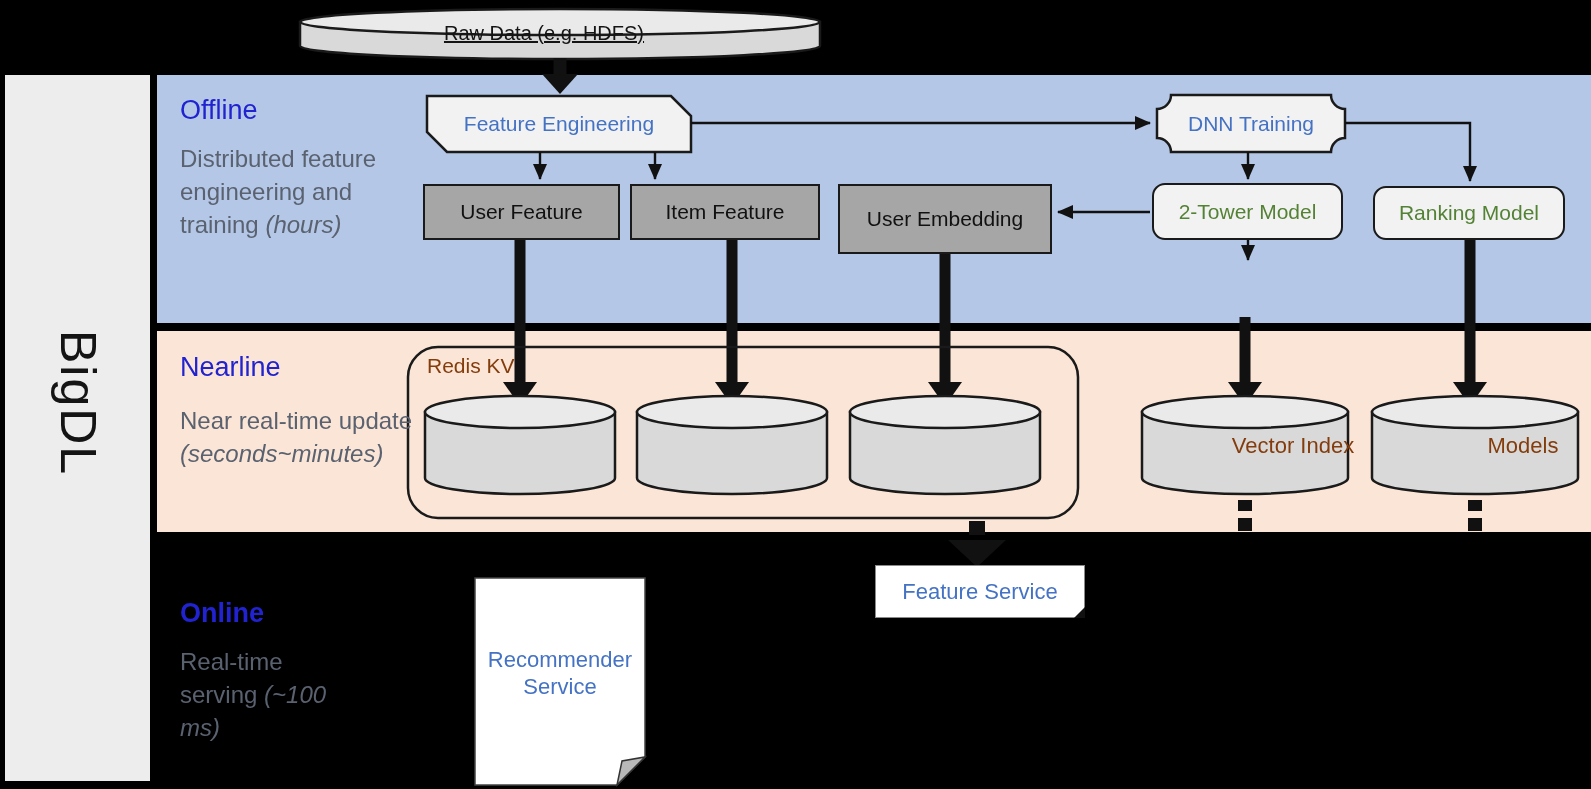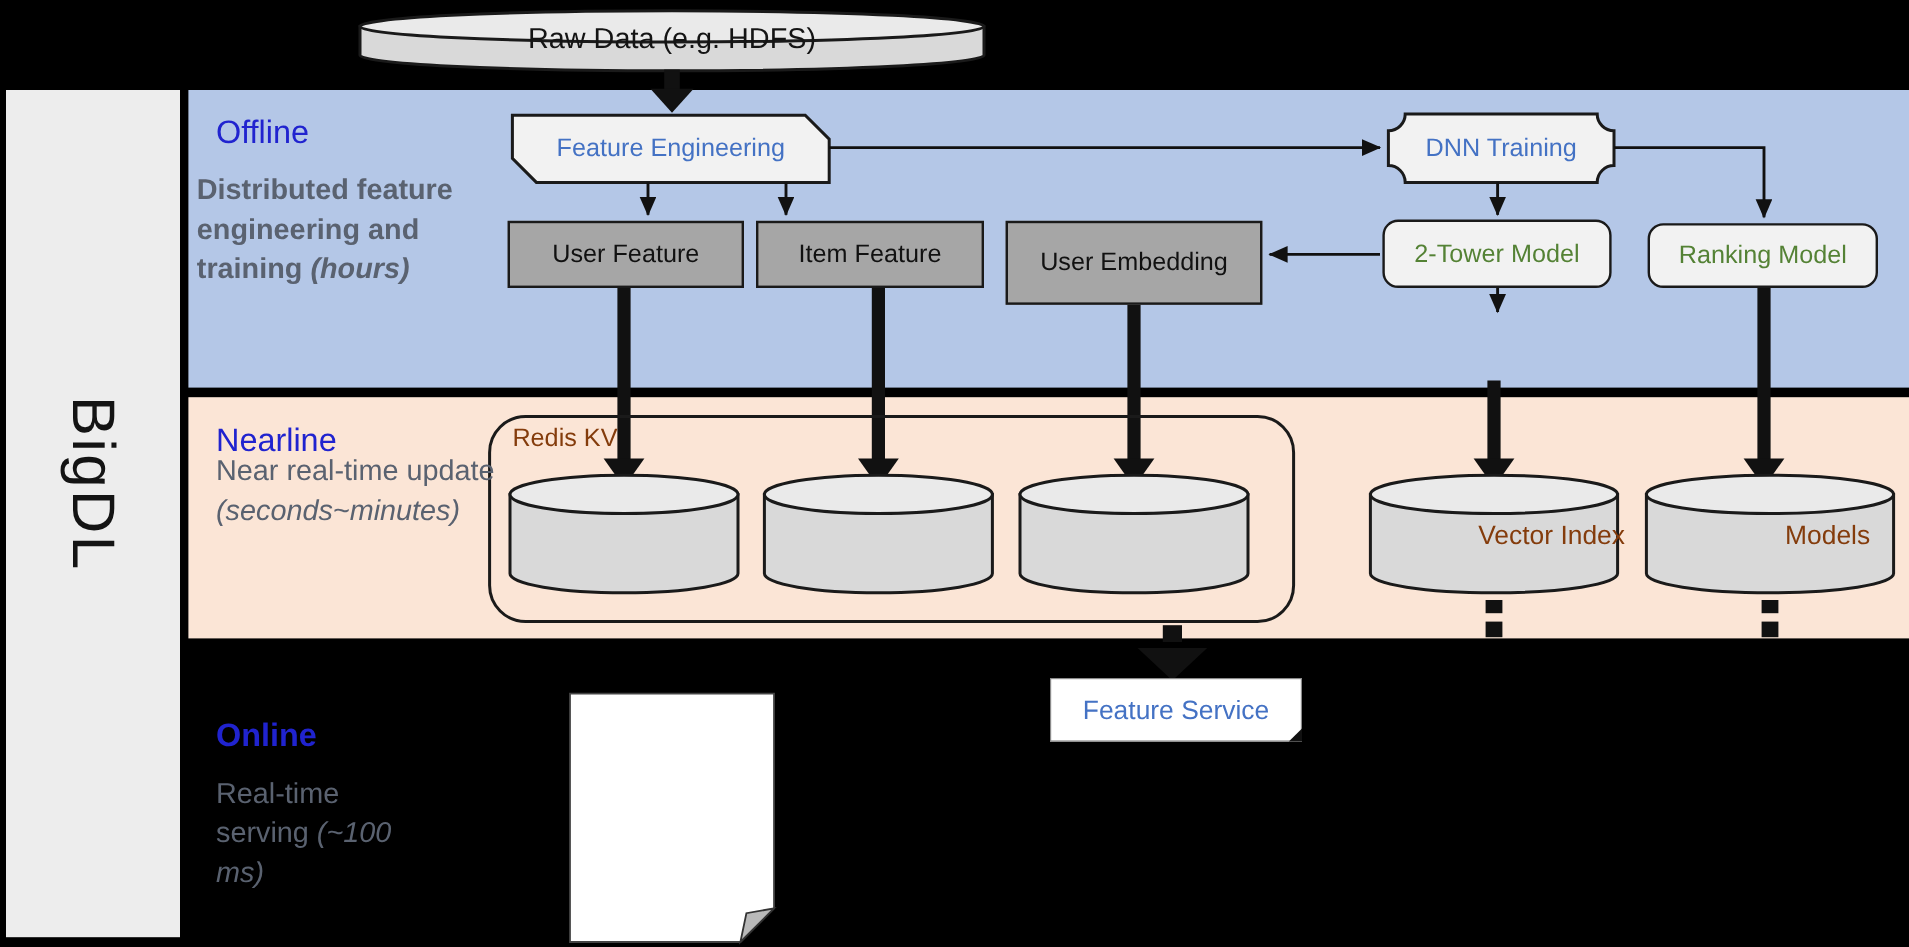--- a/index.html
+++ b/index.html
@@ -130,30 +130,30 @@
       <rect x="1468" y="500" width="14" height="11" fill="#111"></rect>
       <rect x="1468" y="518" width="14" height="13" fill="#111"></rect>
     </g>
 
     <g>
       <path d="M475,578 H645 V757 L617,785 H475 Z" fill="#ffffff" stroke="#444" stroke-width="1.5"></path>
       <polygon points="645,757 617,785 622,761" fill="#b9b9b9" stroke="#333" stroke-width="1.5"></polygon>
     </g>
   </svg>
 
-  <div class="shape-label" style="left:300px;top:14px;width:520px;height:38px;font-size:24px;color:#141414;">Raw Data (e.g. HDFS)</div>
+  <div class="shape-label" style="left:284px;top:14px;width:520px;height:38px;font-size:20px;color:#141414;text-decoration:underline;">Raw Data (e.g. HDFS)</div>
 
   <div class="sec-title" style="left:180px;top:95px;">Offline</div>
-  <div class="sec-desc" style="left:164px;top:142px;width:237px;font-weight:bold;">
+  <div class="sec-desc" style="left:180px;top:142px;width:237px;">
     <span>Distributed feature engineering and training</span>
     <em>(hours)</em>
   </div>
 
   <div class="sec-title" style="left:180px;top:352px;">Nearline</div>
-  <div class="sec-desc" style="left:180px;top:376px;width:264px;">
+  <div class="sec-desc" style="left:180px;top:404px;width:264px;">
     <span>Near real-time update</span>
     <em>(seconds~minutes)</em>
   </div>
 
   <div class="sec-title" style="left:180px;top:598px;font-weight:700;">Online</div>
   <div class="sec-desc" style="left:180px;top:645px;width:152px;">
     <span>Real-time serving</span>
     <em>(~100 ms)</em>
   </div>
 
@@ -164,19 +164,20 @@
   <div class="gray-box" style="left:630px;top:184px;width:190px;height:56px;">Item Feature</div>
   <div class="gray-box" style="left:838px;top:184px;width:214px;height:70px;">User Embedding</div>
 
   <div class="round-box green-t" style="left:1152px;top:183px;width:191px;height:57px;">2-Tower Model</div>
   <div class="round-box green-t" style="left:1373px;top:186px;width:192px;height:54px;">Ranking Model</div>
 
   <div id="redis-label" style="left:427px;top:354px;">Redis KV</div>
   <div class="shape-label brown-t" style="left:1142px;top:420px;width:206px;height:52px;font-size:22px;">Vector Index</div>
   <div class="shape-label brown-t" style="left:1372px;top:420px;width:206px;height:52px;font-size:22px;">Models</div>
 
+  <div class="shape-label blue-t" style="left:480px;top:628px;width:160px;height:90px;font-size:22px;line-height:1.25;">Recommender Service</div>
 
   <div class="svc" style="left:875px;top:565px;width:210px;height:53px;">
     <span>Feature Service</span>
     <span class="fold"></span>
   </div>
 
 </div>
 
 </body></html>

